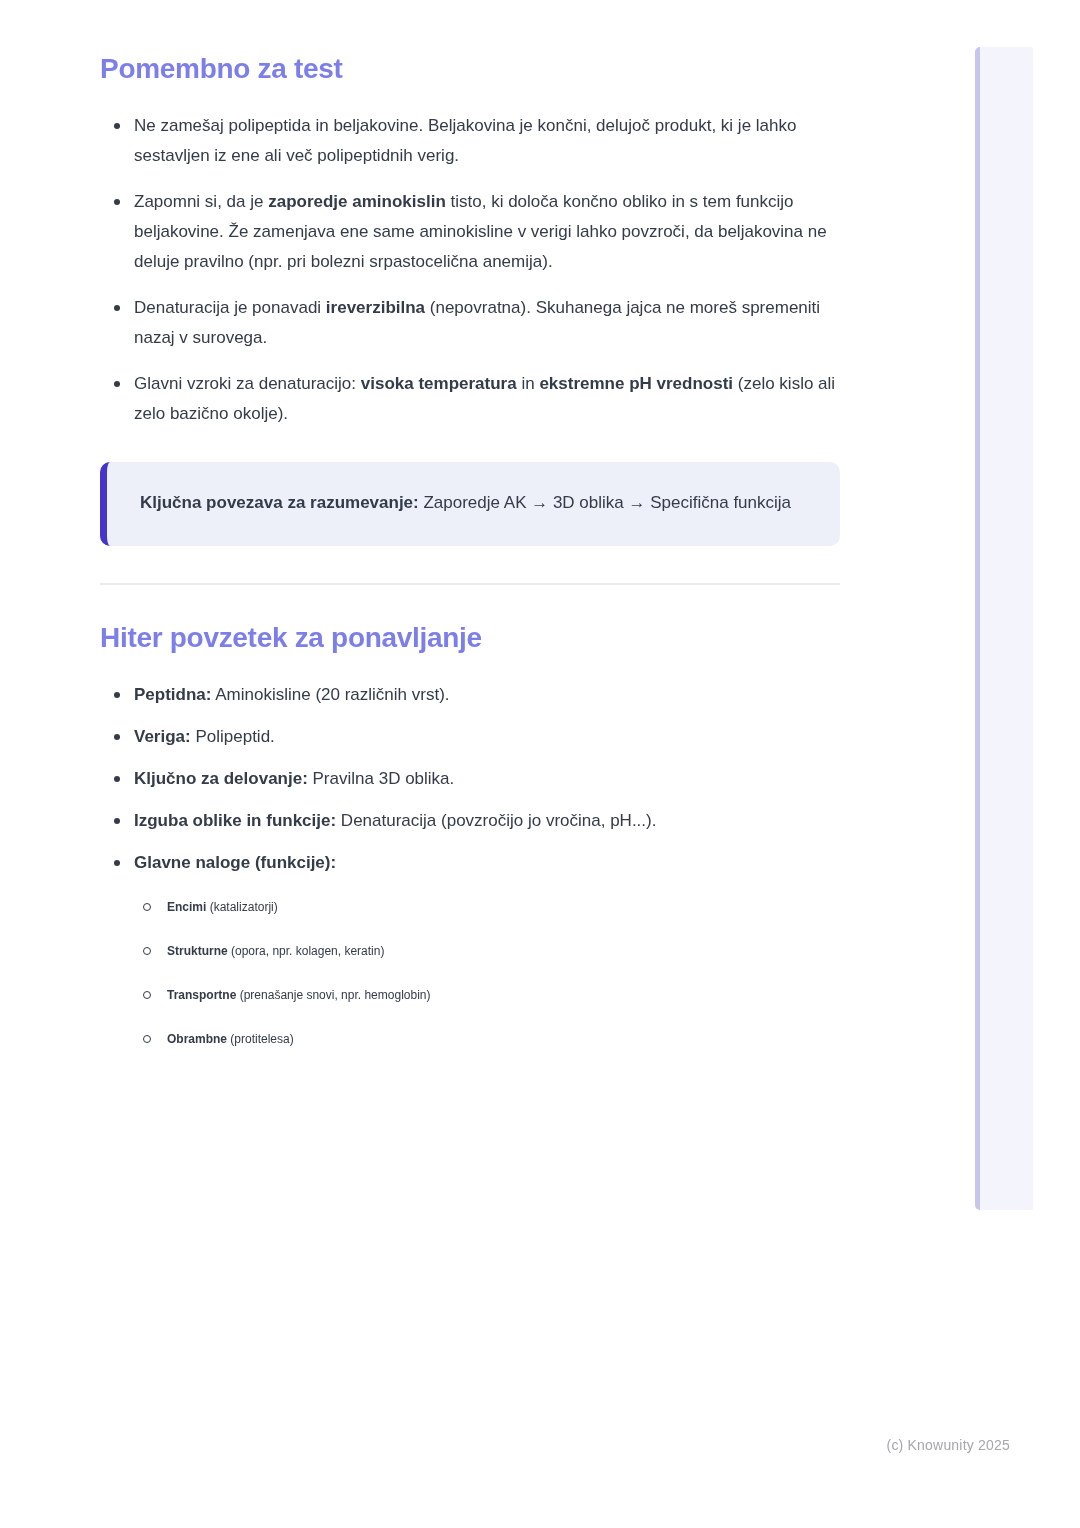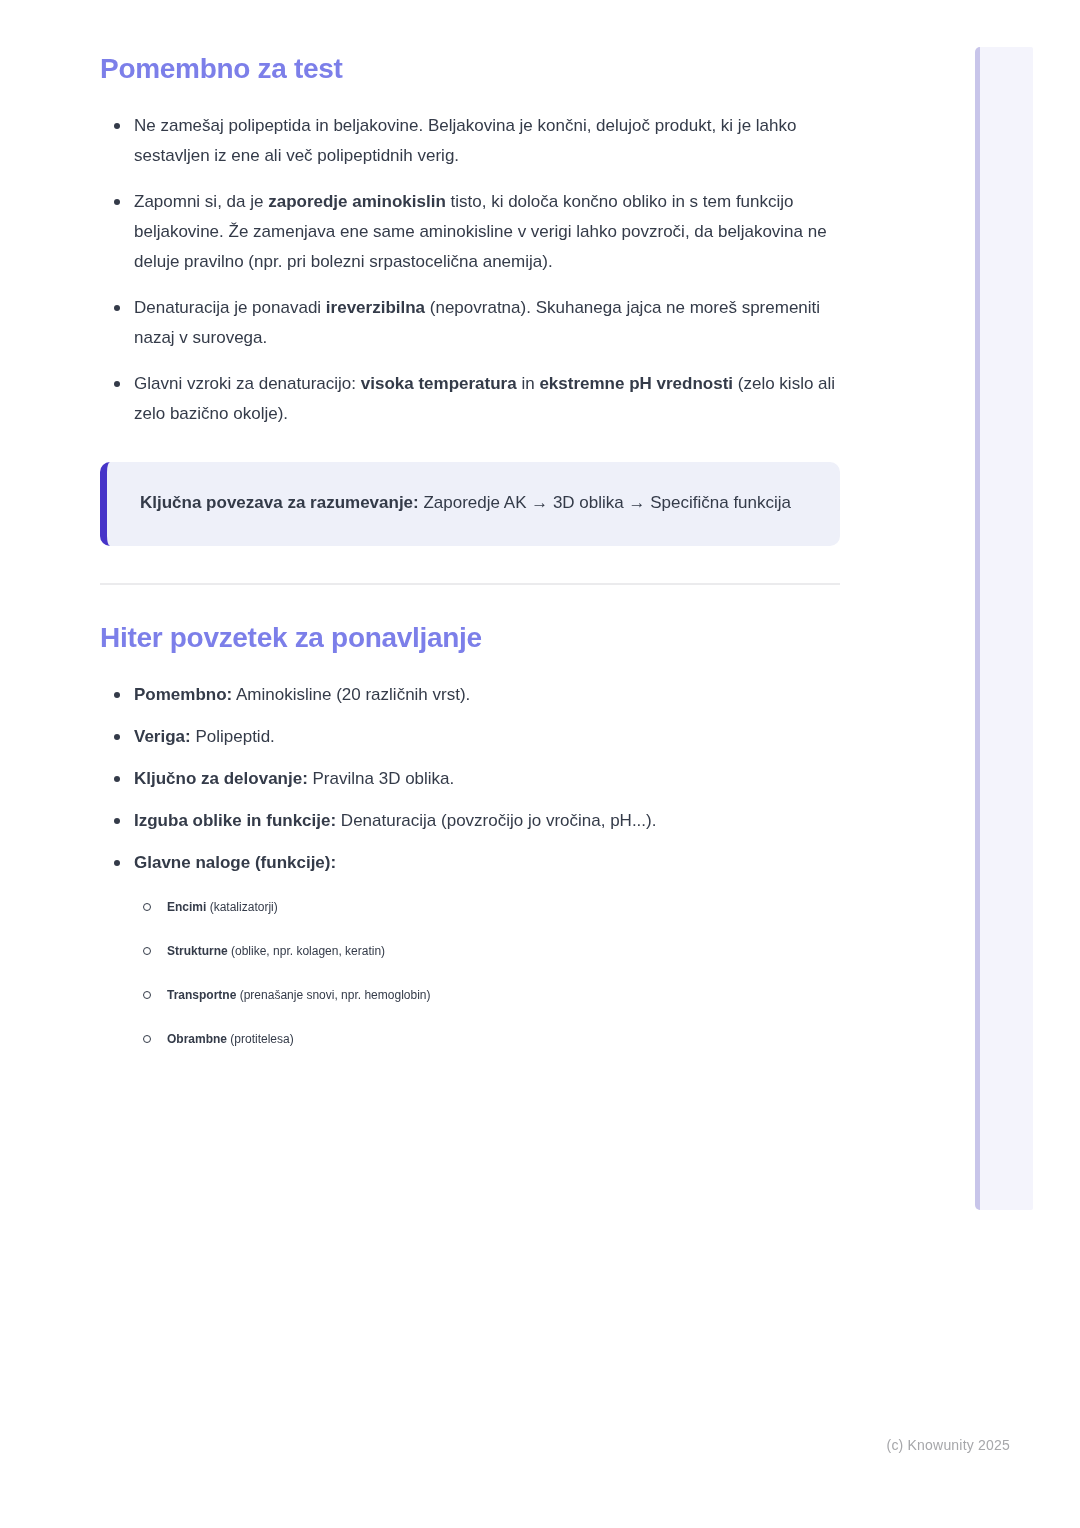--- a/index.html
+++ b/index.html
@@ -129,27 +129,27 @@
       <div class="callout-text">
         <span class="b">Ključna povezava za razumevanje:</span><span> Zaporedje AK → 3D oblika → Specifična funkcija</span>
       </div>
     </div>
 
     <hr class="divider">
 
     <h1 class="section-title">Hiter povzetek za ponavljanje</h1>
 
     <ul class="rich-list tight">
-        <li><span class="marker-dot"></span><span class="b">Pomembno:</span><span> Aminokisline (20 različnih vrst).</span></li>
+        <li><span class="marker-dot"></span><span class="b">Peptidna:</span><span> Aminokisline (20 različnih vrst).</span></li>
         <li><span class="marker-dot"></span><span class="b">Veriga:</span><span> Polipeptid.</span></li>
         <li><span class="marker-dot"></span><span class="b">Ključno za delovanje:</span><span> Pravilna 3D oblika.</span></li>
         <li><span class="marker-dot"></span><span class="b">Izguba oblike in funkcije:</span><span> Denaturacija (povzročijo jo vročina, pH...).</span></li>
         <li><span class="marker-dot"></span><span class="b">Glavne naloge (funkcije):</span><ul class="sublist">
             <li><span class="marker-ring"></span><span class="b">Encimi</span><span> (katalizatorji)</span></li>
-            <li><span class="marker-ring"></span><span class="b">Strukturne</span><span> (oblike, npr. kolagen, keratin)</span></li>
+            <li><span class="marker-ring"></span><span class="b">Strukturne</span><span> (opora, npr. kolagen, keratin)</span></li>
             <li><span class="marker-ring"></span><span class="b">Transportne</span><span> (prenašanje snovi, npr. hemoglobin)</span></li>
             <li><span class="marker-ring"></span><span class="b">Obrambne</span><span> (protitelesa)</span></li>
           </ul></li>
       </ul>
 
   </div>
 
   <div class="side-panel"></div>
 
   <div class="footer">(c) Knowunity 2025</div>

